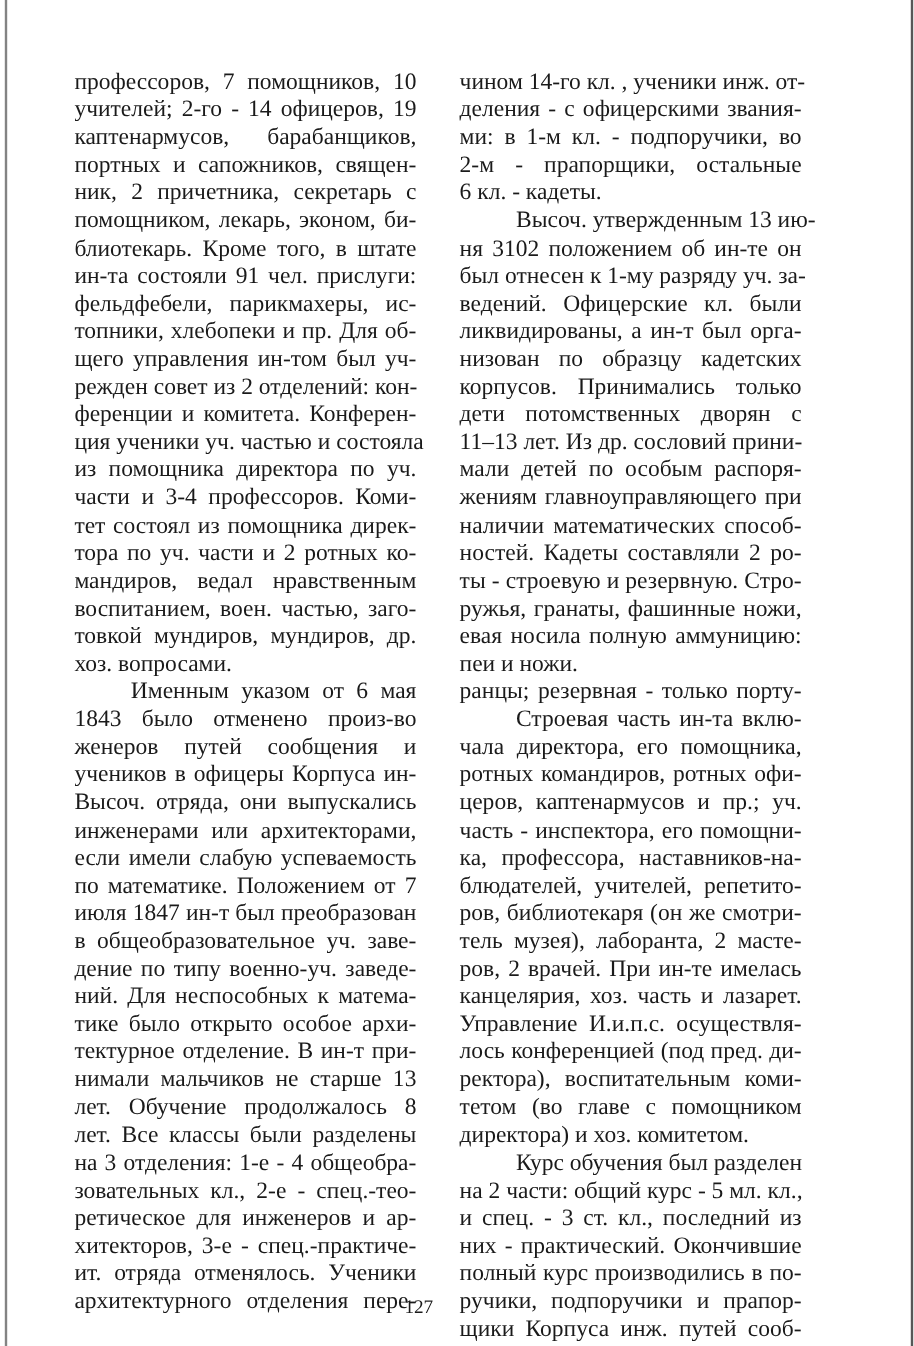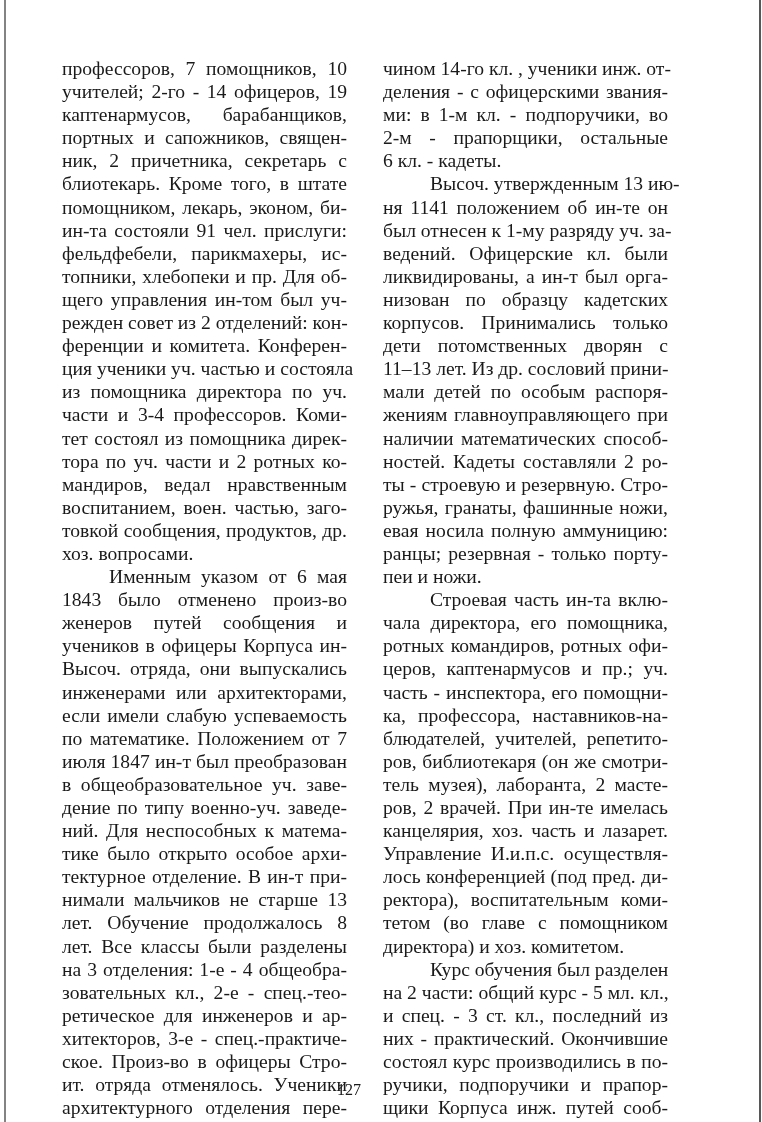--- a/index.html
+++ b/index.html
@@ -22,36 +22,36 @@
 
 <div class="edge-left"></div>
 <div class="edge-right"></div>
 
 <div class="col col-left" id="col-left">
     <span class="line">профессоров, 7 помощников, 10</span>
     <span class="line">учителей; 2-го - 14 офицеров, 19</span>
     <span class="line">каптенармусов, барабанщиков,</span>
     <span class="line">портных и сапожников, священ-</span>
     <span class="line">ник, 2 причетника, секретарь с</span>
+    <span class="line">помощником, лекарь, эконом, би-</span>
     <span class="line">блиотекарь. Кроме того, в штате</span>
-    <span class="line">помощником, лекарь, эконом, би-</span>
     <span class="line">ин-та состояли 91 чел. прислуги:</span>
     <span class="line">фельдфебели, парикмахеры, ис-</span>
     <span class="line">топники, хлебопеки и пр. Для об-</span>
     <span class="line">щего управления ин-том был уч-</span>
     <span class="line">режден совет из 2 отделений: кон-</span>
     <span class="line">ференции и комитета. Конферен-</span>
     <span class="line">ция ученики уч. частью и состояла</span>
     <span class="line">из помощника директора по уч.</span>
     <span class="line">части и 3-4 профессоров. Коми-</span>
     <span class="line">тет состоял из помощника дирек-</span>
     <span class="line">тора по уч. части и 2 ротных ко-</span>
     <span class="line">мандиров, ведал нравственным</span>
     <span class="line">воспитанием, воен. частью, заго-</span>
-    <span class="line">товкой сообщения, продуктов, др.</span>
+    <span class="line">товкой мундиров, мундиров, др.</span>
     <span class="line last">хоз. вопросами.</span>
     <span class="line indent">Именным указом от 6 мая</span>
     <span class="line">1843 было отменено произ-во</span>
     <span class="line">женеров путей сообщения и</span>
     <span class="line">учеников в офицеры Корпуса ин-</span>
     <span class="line">Высоч. отряда, они выпускались</span>
     <span class="line">инженерами или архитекторами,</span>
     <span class="line">если имели слабую успеваемость</span>
     <span class="line">по математике. Положением от 7</span>
     <span class="line">июля 1847 ин-т был преобразован</span>
@@ -60,67 +60,66 @@
     <span class="line">ний. Для неспособных к матема-</span>
     <span class="line">тике было открыто особое архи-</span>
     <span class="line">тектурное отделение. В ин-т при-</span>
     <span class="line">нимали мальчиков не старше 13</span>
     <span class="line">лет. Обучение продолжалось 8</span>
     <span class="line">лет. Все классы были разделены</span>
     <span class="line">на 3 отделения: 1-е - 4 общеобра-</span>
     <span class="line">зовательных кл., 2-е - спец.-тео-</span>
     <span class="line">ретическое для инженеров и ар-</span>
     <span class="line">хитекторов, 3-е - спец.-практиче-</span>
-    <span class="line">ское. Произ-во в офицеры Стро-</span>
     <span class="line">ит. отряда отменялось. Ученики</span>
     <span class="line">архитектурного отделения пере-</span>
   </div>
 <div class="col col-right" id="col-right">
     <span class="line">чином 14-го кл. , ученики инж. от-</span>
     <span class="line">деления - с офицерскими звания-</span>
     <span class="line">ми: в 1-м кл. - подпоручики, во</span>
     <span class="line">2-м - прапорщики, остальные</span>
     <span class="line last">6 кл. - кадеты.</span>
     <span class="line indent">Высоч. утвержденным 13 ию-</span>
-    <span class="line">ня 1141 положением об ин-те он</span>
+    <span class="line">ня 3102 положением об ин-те он</span>
     <span class="line">был отнесен к 1-му разряду уч. за-</span>
     <span class="line">ведений. Офицерские кл. были</span>
     <span class="line">ликвидированы, а ин-т был орга-</span>
     <span class="line">низован по образцу кадетских</span>
     <span class="line">корпусов. Принимались только</span>
     <span class="line">дети потомственных дворян с</span>
     <span class="line">11–13 лет. Из др. сословий прини-</span>
     <span class="line">мали детей по особым распоря-</span>
     <span class="line">жениям главноуправляющего при</span>
     <span class="line">наличии математических способ-</span>
     <span class="line">ностей. Кадеты составляли 2 ро-</span>
     <span class="line">ты - строевую и резервную. Стро-</span>
     <span class="line">ружья, гранаты, фашинные ножи,</span>
     <span class="line">евая носила полную аммуницию:</span>
+    <span class="line last">пеи и ножи.</span>
     <span class="line">ранцы; резервная - только порту-</span>
-    <span class="line last">пеи и ножи.</span>
     <span class="line indent">Строевая часть ин-та вклю-</span>
     <span class="line">чала директора, его помощника,</span>
     <span class="line">ротных командиров, ротных офи-</span>
     <span class="line">церов, каптенармусов и пр.; уч.</span>
     <span class="line">часть - инспектора, его помощни-</span>
     <span class="line">ка, профессора, наставников-на-</span>
     <span class="line">блюдателей, учителей, репетито-</span>
     <span class="line">ров, библиотекаря (он же смотри-</span>
     <span class="line">тель музея), лаборанта, 2 масте-</span>
     <span class="line">ров, 2 врачей. При ин-те имелась</span>
     <span class="line">канцелярия, хоз. часть и лазарет.</span>
     <span class="line">Управление И.и.п.с. осуществля-</span>
     <span class="line">лось конференцией (под пред. ди-</span>
     <span class="line">ректора), воспитательным коми-</span>
     <span class="line">тетом (во главе с помощником</span>
     <span class="line last">директора) и хоз. комитетом.</span>
     <span class="line indent">Курс обучения был разделен</span>
     <span class="line">на 2 части: общий курс - 5 мл. кл.,</span>
     <span class="line">и спец. - 3 ст. кл., последний из</span>
     <span class="line">них - практический. Окончившие</span>
-    <span class="line">состоял курс производились в по-</span>
+    <span class="line">полный курс производились в по-</span>
     <span class="line">ручики, подпоручики и прапор-</span>
     <span class="line">щики Корпуса инж. путей сооб-</span>
     <span class="line">щения, в чиновники 12-14-го кл.,</span>
   </div>
 
 <div class="pagenum">127</div>
 
 </body></html>

